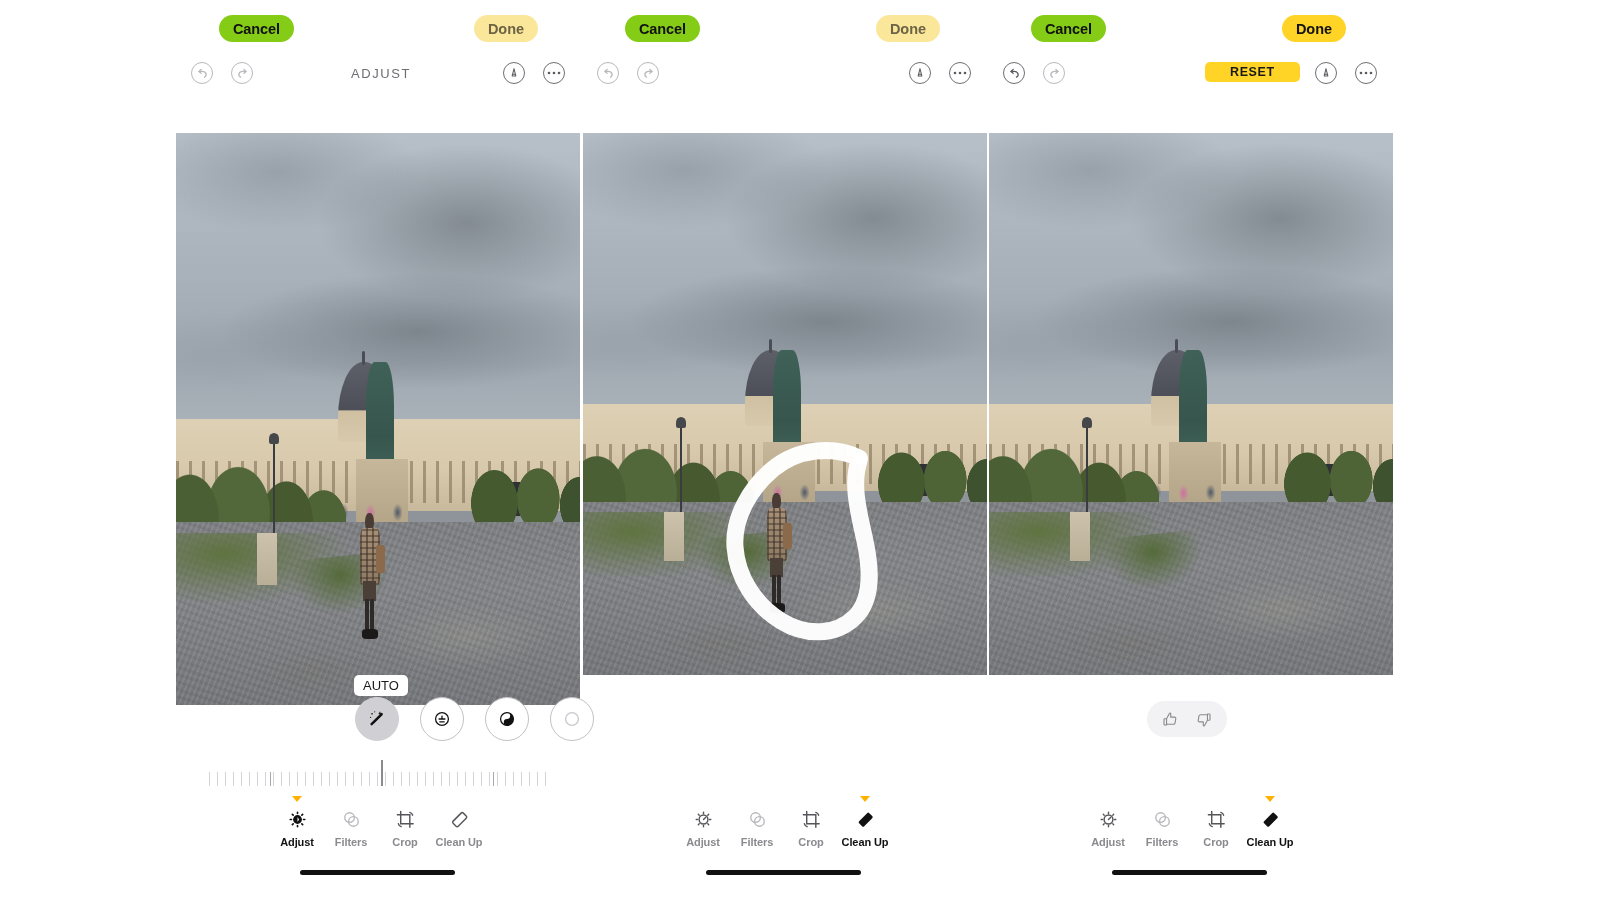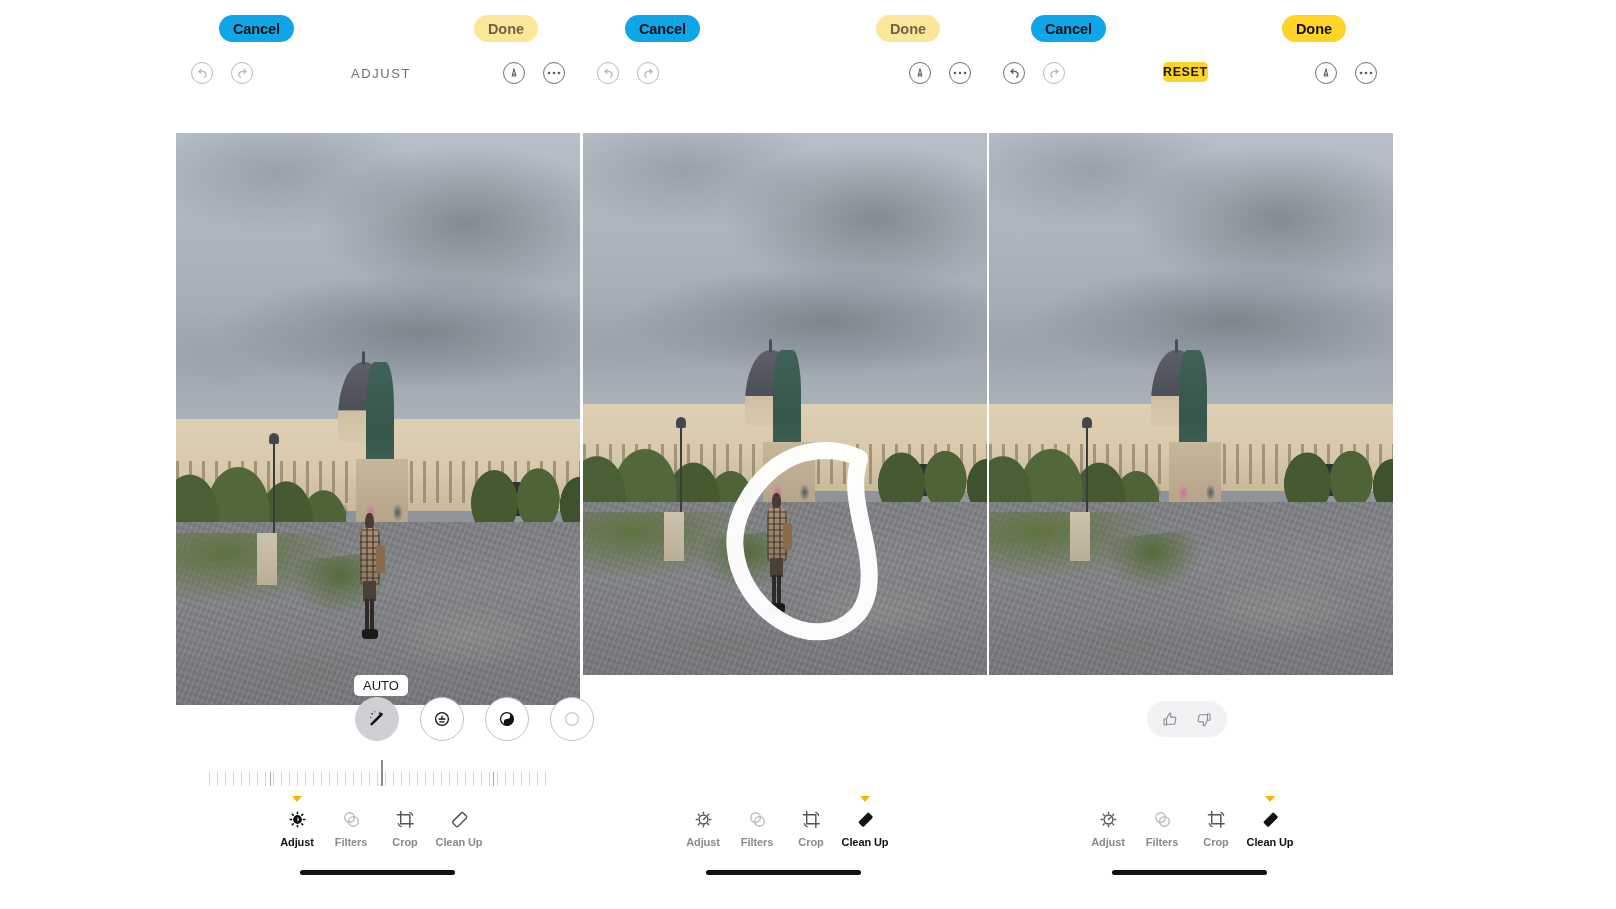--- a/index.html
+++ b/index.html
@@ -24,21 +24,21 @@
     border-radius: 14px;
     display: flex; align-items: center; justify-content: center;
     font-size: 14.5px;
     font-weight: 700;
     letter-spacing: -0.1px;
     padding: 0 14px;
     white-space: nowrap;
     cursor: pointer;
     user-select: none;
   }
-  .pill.cancel { background: #0ea5e9; color: #111; }
+  .pill.cancel { background: #84cc16; color: #111; }
   .pill.done-dim { background: #fbe79a; color: #6d6445; font-weight: 600;}
   .pill.done-bright { background: #ffd426; color: #111; }
 
   
   .tb-icon {
     position: absolute;
     width: 22px; height: 22px;
     border-radius: 50%;
     border: 1.4px solid #b9b9be;
     color: #b9b9be;
@@ -50,22 +50,22 @@
   .tb-icon svg { display: block; }
   .tb-title {
     position: absolute;
     font-size: 13px; letter-spacing: 1.6px;
     color: #6e6e73; font-weight: 500;
   }
   .reset-badge {
     position: absolute;
     background: #ffd426; color: #1a1a1a;
     font-size: 12.5px; font-weight: 700; letter-spacing: 0.6px;
-    border-radius: 5px; padding: 3px 0;
-    cursor: pointer; user-select: none;
+    border-radius: 5px; padding: 3px 25px;
+    cursor: pointer; user-select: none; margin-left: 42px;
   }
 
   
   .photo {
     position: absolute;
     overflow: hidden;
     background: #8e9499;
   }
   .ph-sky {
     position: absolute; left: 0; top: 0; width: 100%; height: 56%;

